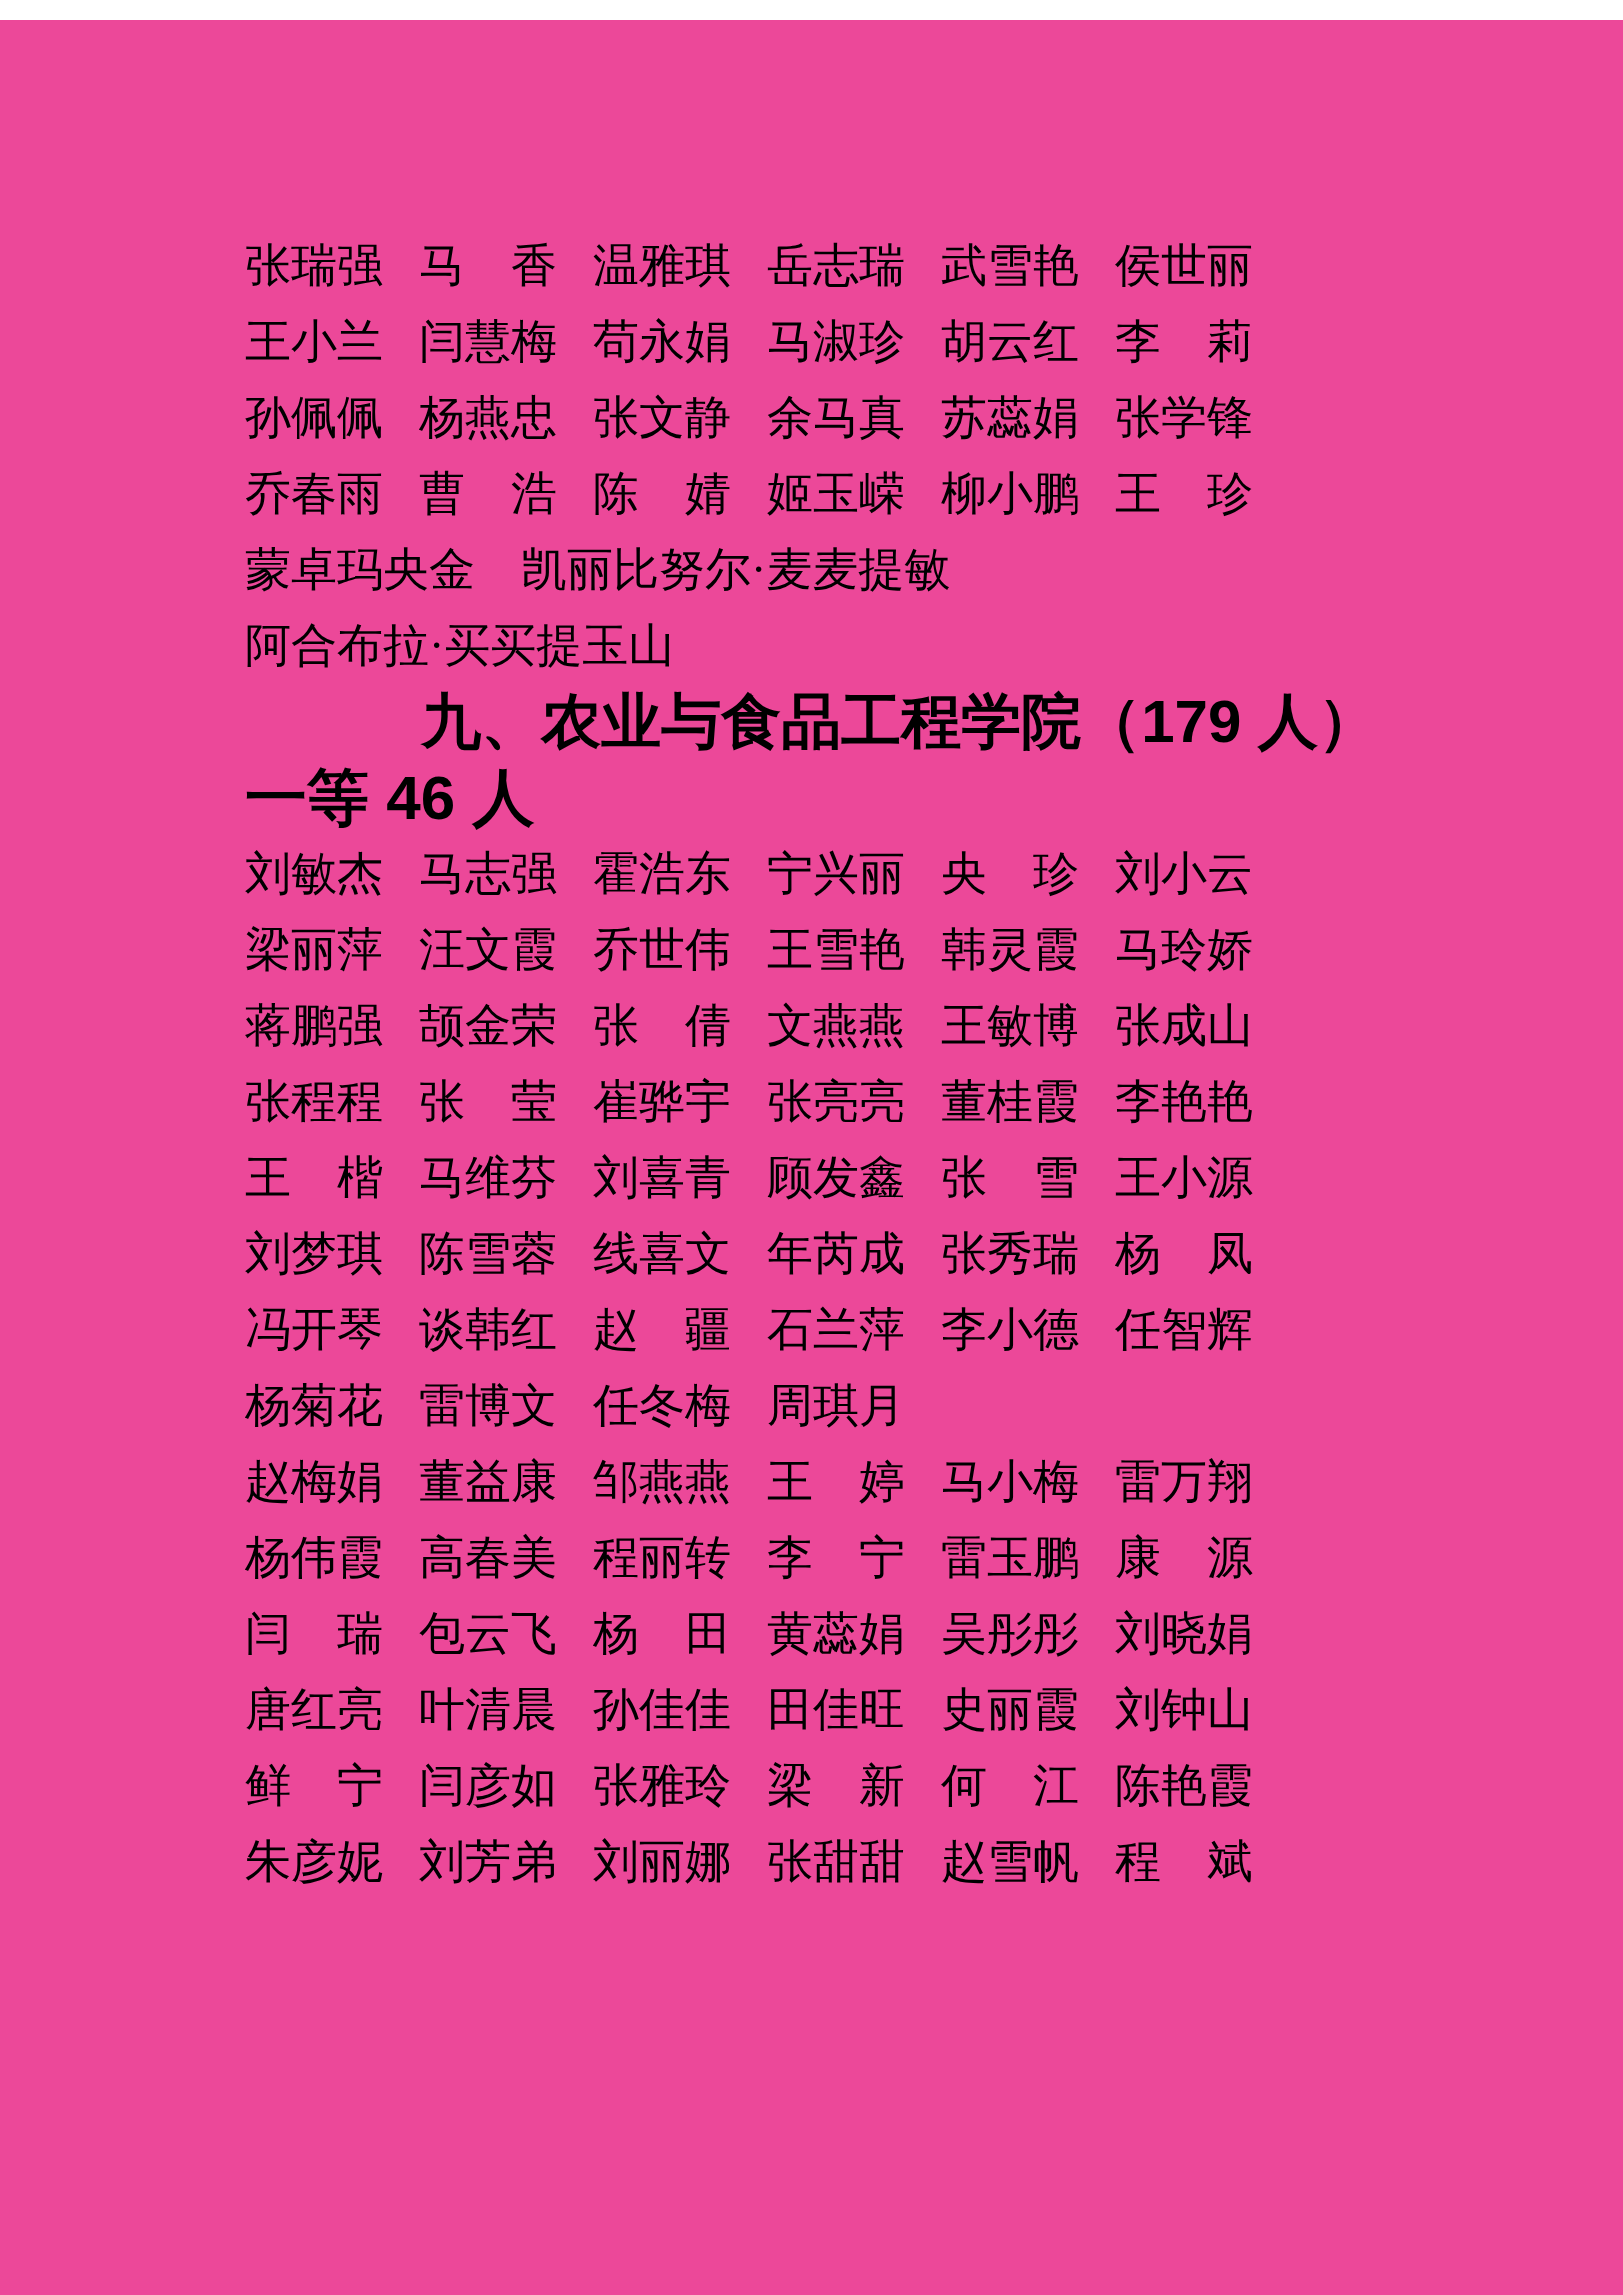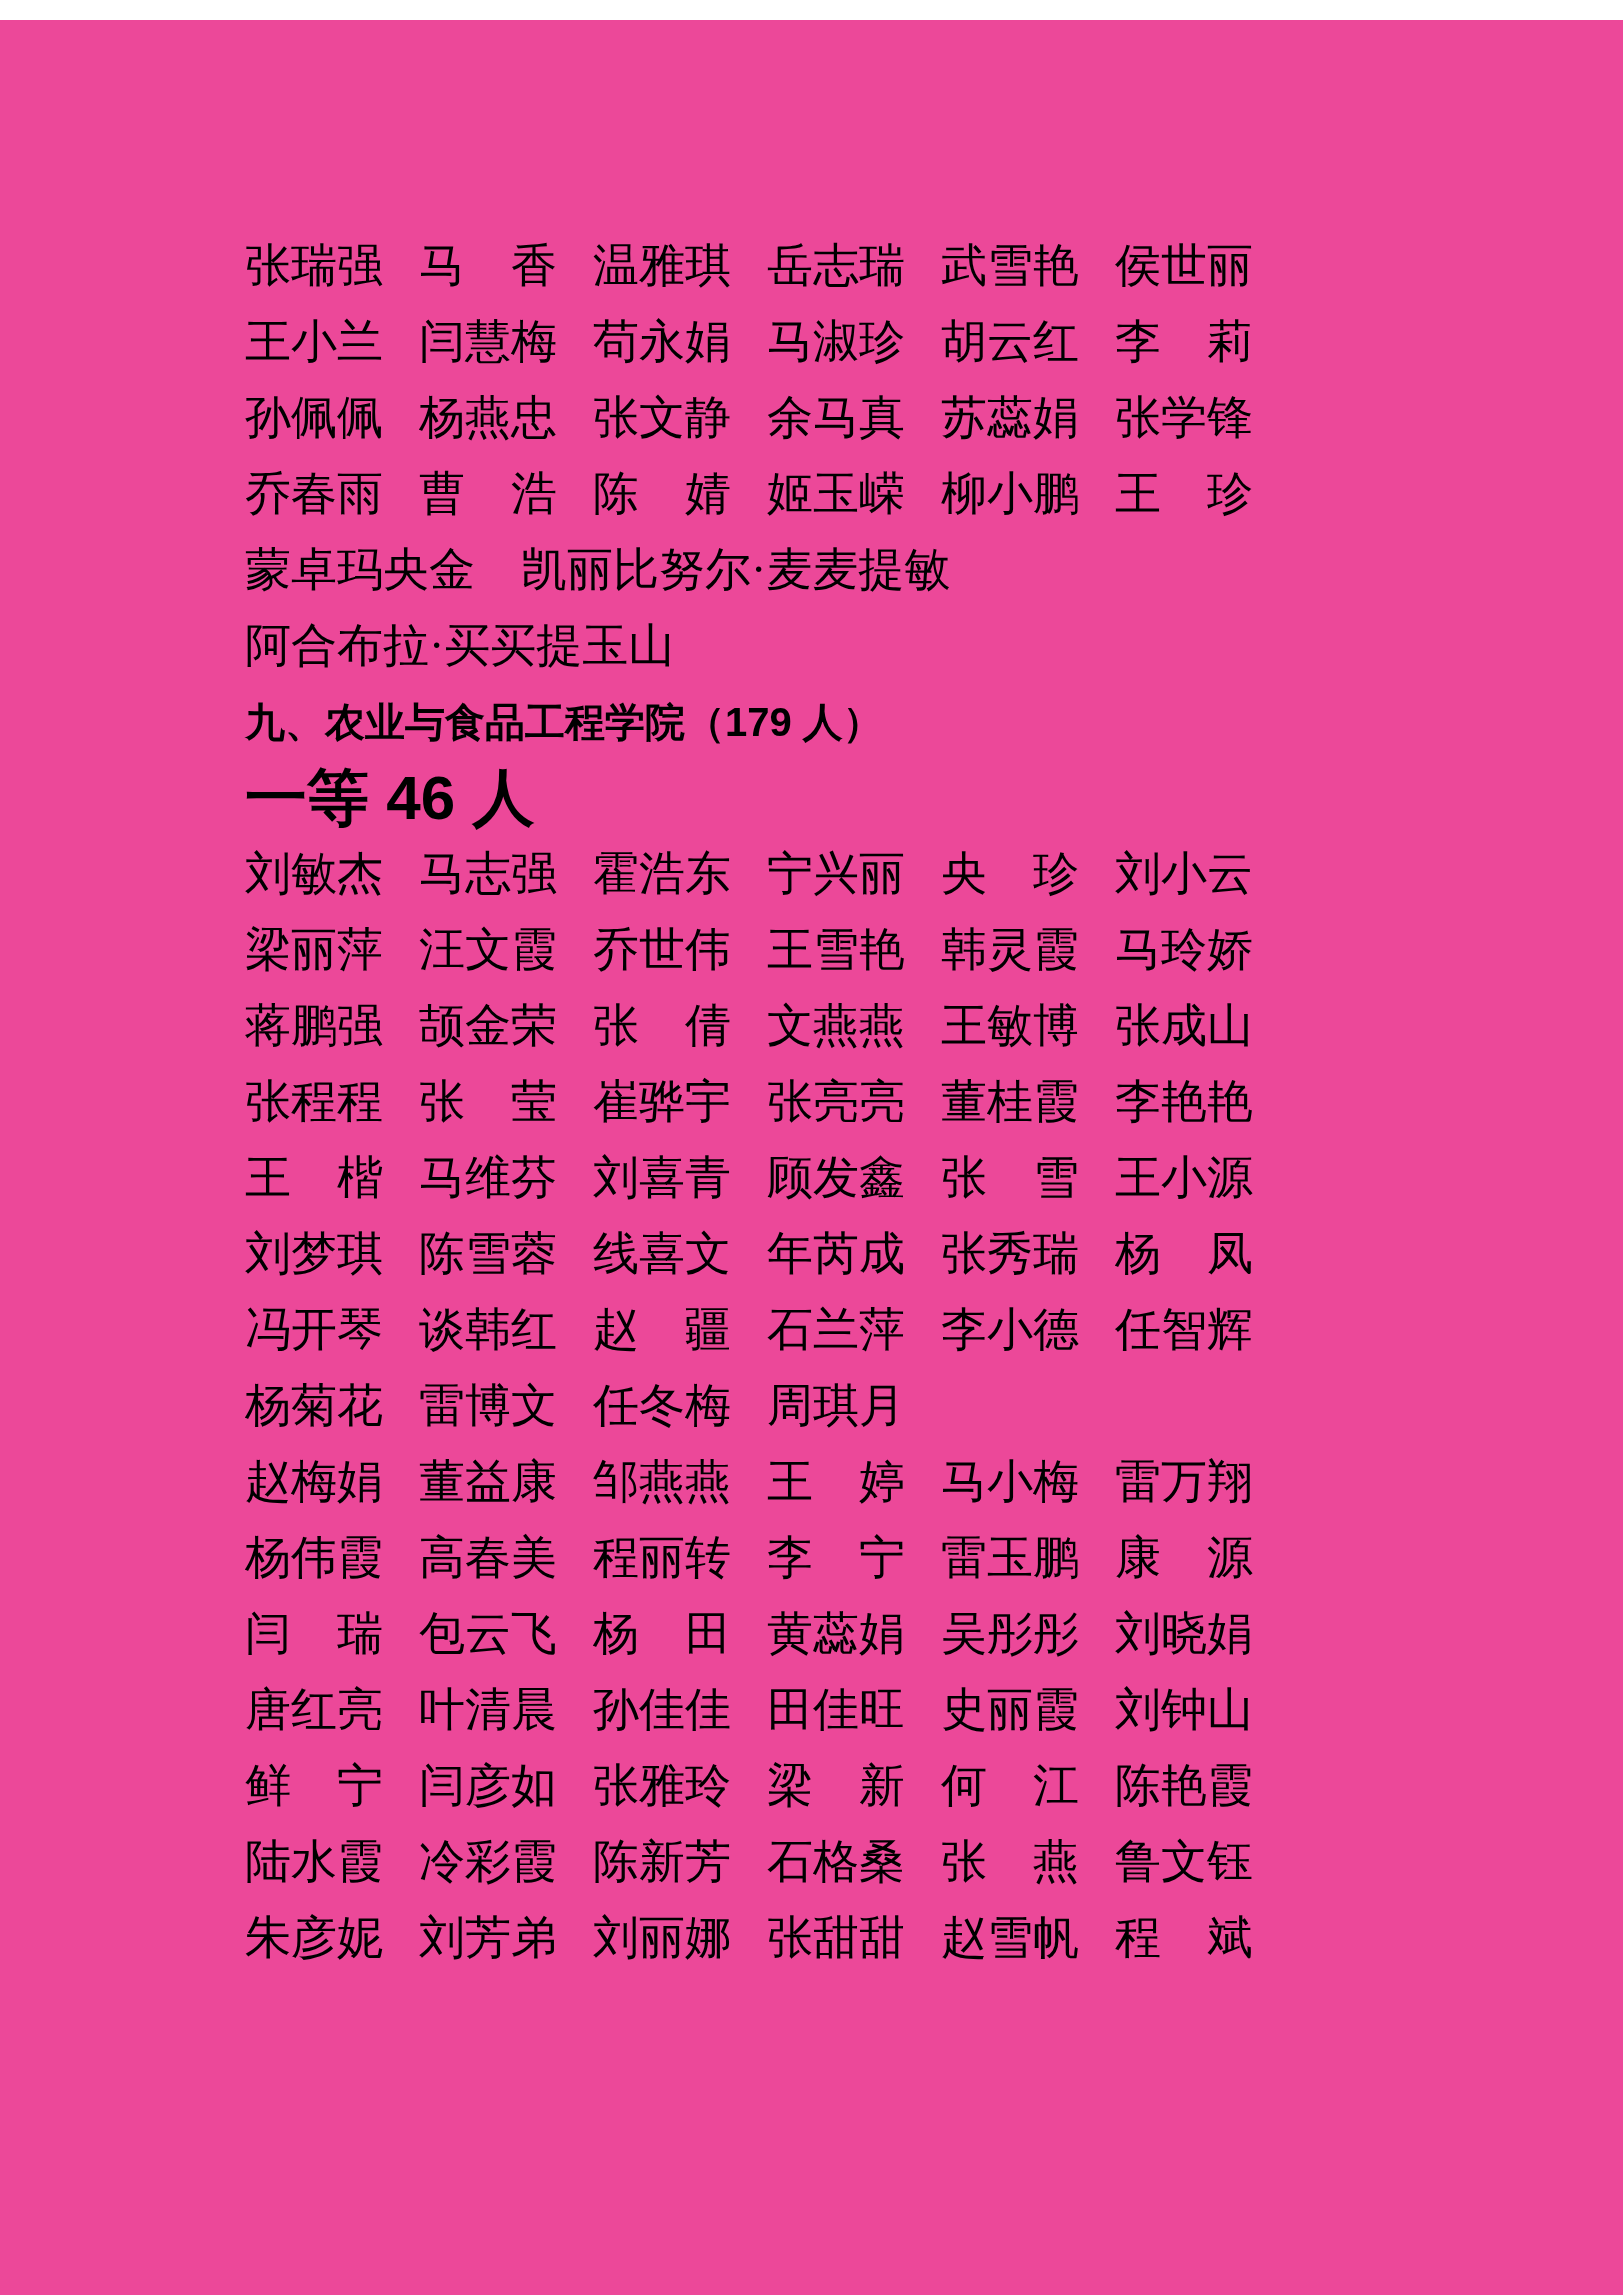--- a/index.html
+++ b/index.html
@@ -44,23 +44,23 @@
     column-gap: 46px;
   }
   .name-row.long .cell {
     width: auto;
     text-align: right;
     text-align-last: auto;
   }
   .heading {
     font-family: "Liberation Sans", "DejaVu Sans", sans-serif;
     font-weight: 700;
-    font-size: 40px;
+    font-size: 60px;
     line-height: 76px;
-    text-align: left;
+    text-align: right;
   }
   .subheading {
     font-family: "Liberation Sans", "DejaVu Sans", sans-serif;
     font-weight: 700;
     font-size: 62px;
     line-height: 76px;
     text-align: left;
   }
 </style>
 </head>
@@ -205,28 +205,20 @@
       </div>
       <div class="line name-row">
         <span class="cell">鲜宁</span>
         <span class="cell">闫彦如</span>
         <span class="cell">张雅玲</span>
         <span class="cell">梁新</span>
         <span class="cell">何江</span>
         <span class="cell">陈艳霞</span>
       </div>
       <div class="line name-row">
-        <span class="cell">陆水霞</span>
-        <span class="cell">冷彩霞</span>
-        <span class="cell">陈新芳</span>
-        <span class="cell">石格桑</span>
-        <span class="cell">张燕</span>
-        <span class="cell">鲁文钰</span>
-      </div>
-      <div class="line name-row">
         <span class="cell">朱彦妮</span>
         <span class="cell">刘芳弟</span>
         <span class="cell">刘丽娜</span>
         <span class="cell">张甜甜</span>
         <span class="cell">赵雪帆</span>
         <span class="cell">程斌</span>
       </div>
     </div>
 </div>
 

